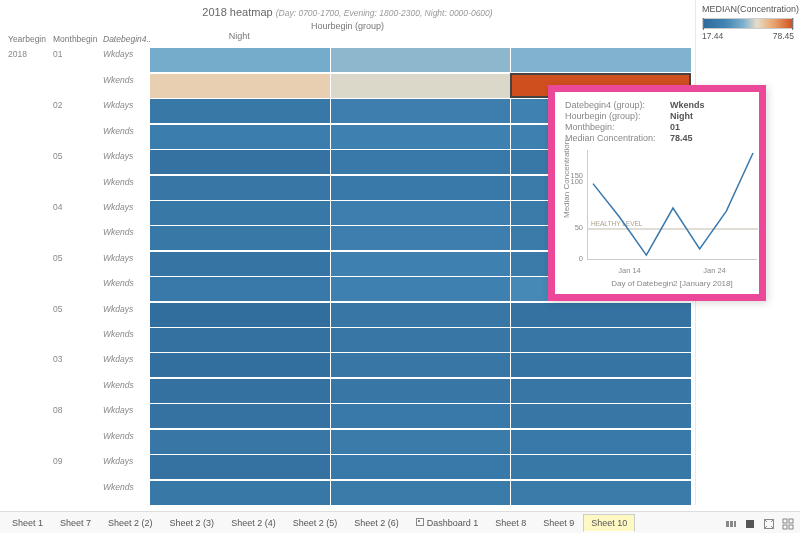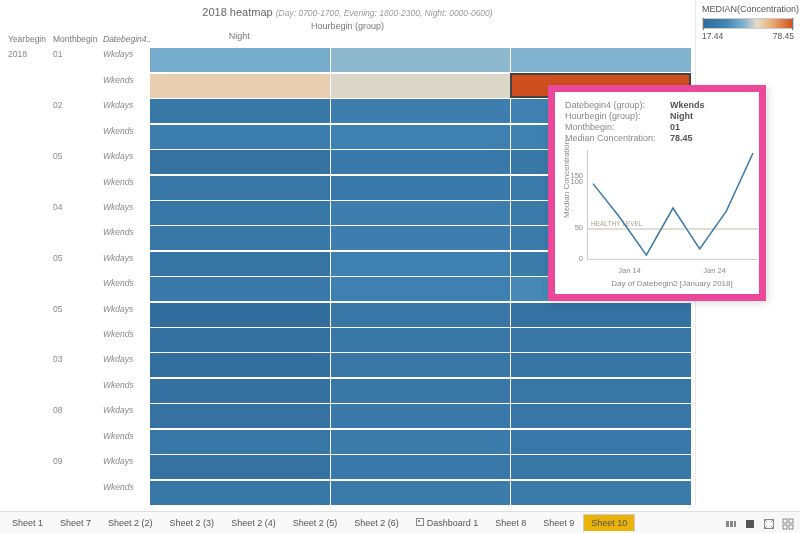--- a/index.html
+++ b/index.html
@@ -34,21 +34,21 @@
   .tt-plot { position: absolute; left: 22px; top: 2px; width: 170px; height: 110px; border-left: 1px solid #ccc; border-bottom: 1px solid #ccc; }
   .tt-yticks { position: absolute; left: 0; top: 0; width: 20px; height: 112px; }
   .tt-yticks span { position: absolute; right: 2px; font-size: 7.5px; color: #888; transform: translateY(-50%);}
   .tt-xlabel { position:absolute; bottom: 0; left: 22px; width: 170px; text-align: center; font-size: 8px; color: #888;}
   .tt-xticks { position: absolute; left: 22px; bottom: 13px; width: 170px; display: flex; justify-content: space-around; font-size: 7.5px; color: #888; }
   .tt-line { fill: none; stroke: #3a78ac; stroke-width: 1.5; }
   .tt-ref { stroke: #c4bca9; stroke-width: 1.2; }
   .tt-ref-lbl { font-size: 6.5px; fill: #a9a28d; }
   .tabs { position: absolute; bottom: 0; left: 0; right: 0; height: 22px; border-top: 1px solid #ddd; background: #f8f8f8; display: flex; align-items: center; padding: 0 4px; font-size: 9px; color: #555; }
   .tab { padding: 3px 7px; border: 1px solid transparent; border-radius: 0; cursor: pointer; margin-right: 1px; }
-  .tab.active { background: #eab308; border: 1px solid #ccc; border-bottom: 1px solid #fff; }
+  .tab.active { background: #fef9c3; border: 1px solid #ccc; border-bottom: 1px solid #fff; }
   .tab .dash-icon { display: inline-block; width: 8px; height: 8px; border: 1px solid #888; margin-right: 3px; vertical-align: middle; position: relative; top:-1px;}
   .tab .dash-icon::before { content:''; position:absolute; left:1px; top:1px; width:2px; height:2px; background:#888;}
   .controls { position: absolute; right: 6px; bottom: 3px; display: flex; gap: 6px; align-items: center; }
   .ctrl-icon { width: 13px; height: 13px; display: flex; align-items: center; justify-content: center; color: #888; cursor: pointer;}
   .ctrl-icon svg { display: block; }
 </style>
 </head>
 <body>
 
 <div class="container">

